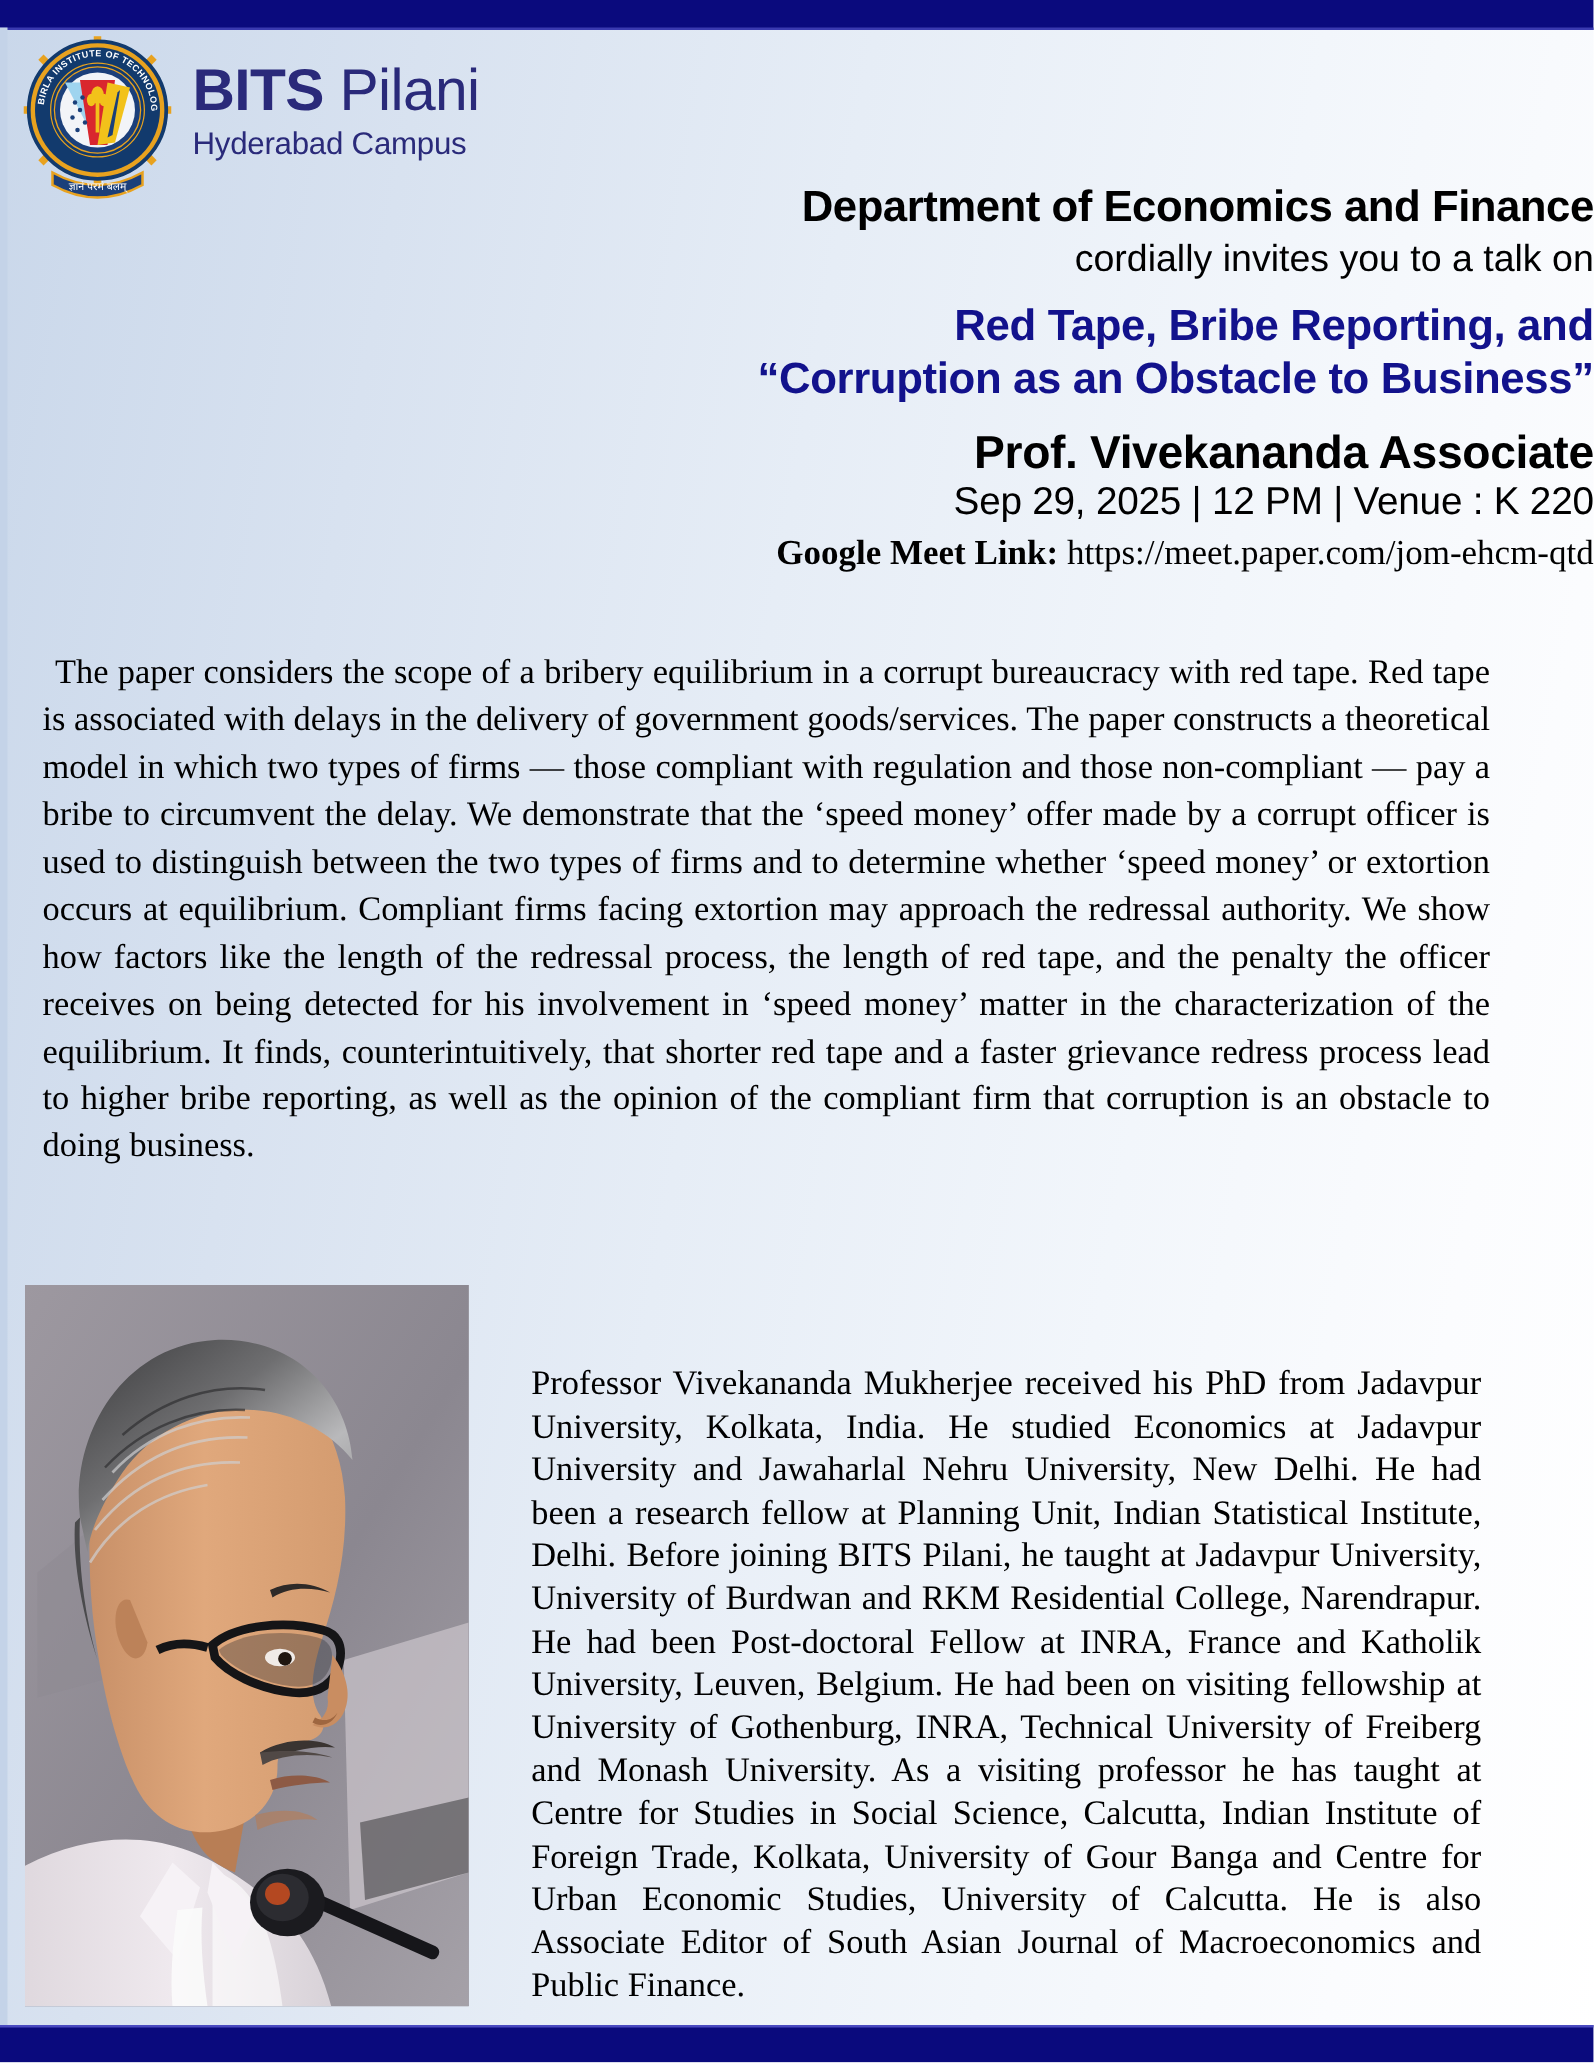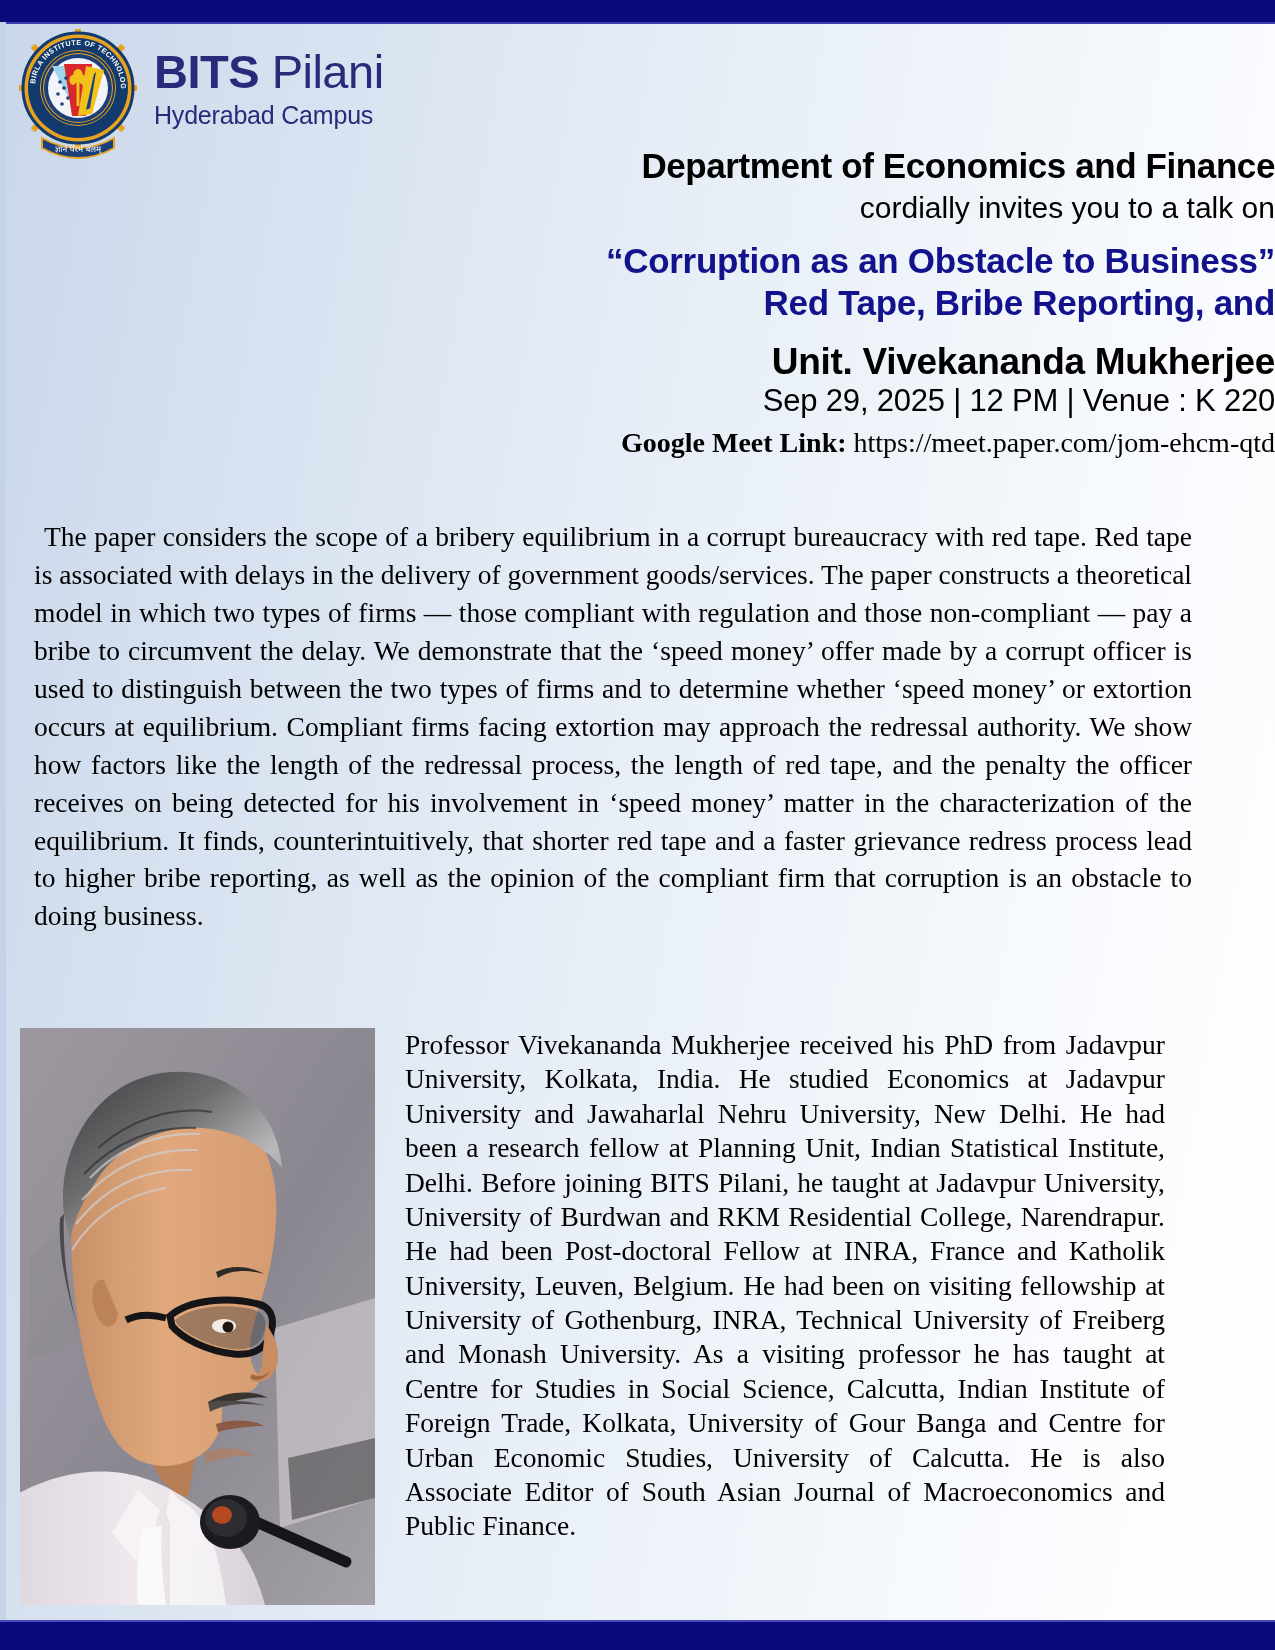--- a/index.html
+++ b/index.html
@@ -164,21 +164,22 @@
   }
   .abstract .indent { display: inline-block; width: 10px; }
 
   
   .bio-row {
     position: absolute;
     top: 1028px;
     left: 20px;
     width: 1175px;
     display: flex;
-    align-items: flex-start;
+    align-items: flex-end;
+    gap: 20px;
   }
   .photo-frame {
     width: 355px;
     height: 577px;
     flex: 0 0 auto;
     position: relative;
     overflow: hidden;
     background: #8f8b92;
   }
   .photo-frame svg { display: block; }
@@ -271,24 +272,24 @@
         <span class="light">Pilani</span>
       </div>
       <div class="line2">Hyderabad Campus</div>
     </div>
   </div>
 
   <div class="title-block">
     <div class="dept">Department of Economics and Finance</div>
     <div class="invite">cordially invites you to a talk on</div>
     <div class="talk-title">
+      <div>Red Tape, Bribe Reporting, and</div>
       <div>“Corruption as an Obstacle to Business”</div>
-      <div>Red Tape, Bribe Reporting, and</div>
     </div>
-    <div class="speaker">Unit. Vivekananda Mukherjee</div>
+    <div class="speaker">Prof. Vivekananda Associate</div>
     <div class="details">Sep 29, 2025  | 12 PM | Venue : K 220</div>
     <div class="meet">
       <span class="label">Google Meet Link:</span>
       <span class="url">https://meet.paper.com/jom-ehcm-qtd</span>
     </div>
   </div>
 
   <div class="abstract"><span class="indent"></span><span>The paper considers the scope of a bribery equilibrium in a corrupt bureaucracy with red tape. Red tape is associated with delays in the delivery of government goods/services. The paper constructs a theoretical model in which two types of firms — those compliant with regulation and those non-compliant — pay a bribe to circumvent the delay. We demonstrate that the ‘speed money’ offer made by a corrupt officer is used to distinguish between the two types of firms and to determine whether ‘speed money’ or extortion occurs at equilibrium. Compliant firms facing extortion may approach the redressal authority. We show how factors like the length of the redressal process, the length of red tape, and the penalty the officer receives on being detected for his involvement in ‘speed money’ matter in the characterization of the equilibrium. It finds, counterintuitively, that shorter red tape and a faster grievance redress process lead to higher bribe reporting, as well as the opinion of the compliant firm that corruption is an obstacle to doing business.</span></div>
 
   <div class="bio-row">

